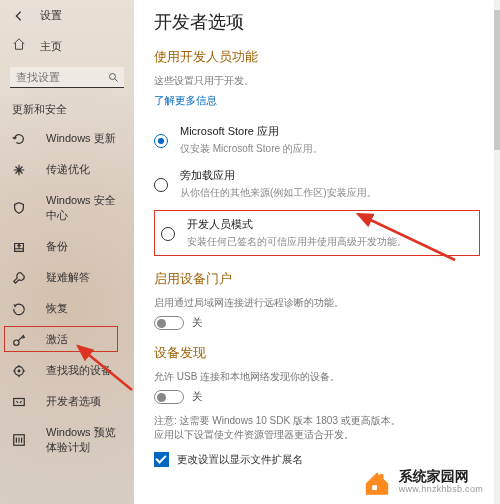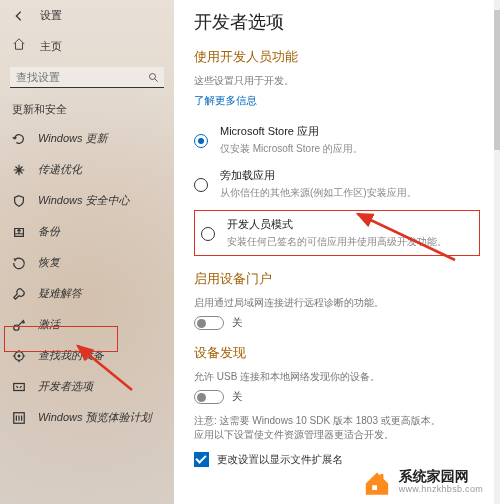--- a/index.html
+++ b/index.html
@@ -2,35 +2,35 @@
 <html><head>
 <meta charset="utf-8">
 <style>
   * { box-sizing: border-box; margin: 0; padding: 0; }
   html, body { width: 500px; height: 504px; overflow: hidden; font-family: "Microsoft YaHei", "Segoe UI", sans-serif; }
   body { background: #f3eee9; color: #222; }
 
   .app { display: flex; width: 500px; height: 504px; position: relative; }
 
   
-  .sidebar { width: 174px; flex-shrink: 0; background: linear-gradient(180deg, #e9e0d5 0%, #dfd4c8 40%, #d8cec4 100%); position: relative; filter: saturate(0.9); }
+  .sidebar { width: 134px; flex-shrink: 0; background: linear-gradient(180deg, #e9e0d5 0%, #dfd4c8 40%, #d8cec4 100%); position: relative; filter: saturate(0.9); }
   .sidebar::before { content: ''; position: absolute; inset: 0; background: radial-gradient(circle at 50% 60%, rgba(200,160,120,0.35), transparent 70%); pointer-events: none; }
   .sb-top { display: flex; align-items: center; gap: 14px; padding: 8px 12px; }
   .sb-top .icon { width: 14px; height: 14px; display: inline-flex; align-items: center; justify-content: center; }
   .sb-label { font-size: 11px; color: #333; }
 
   .sb-home { display: flex; align-items: center; gap: 14px; padding: 6px 12px; }
 
   .sb-search { margin: 6px 10px; position: relative; }
   .sb-search input { width: 100%; font-size: 11px; padding: 4px 22px 4px 6px; border: none; border-bottom: 1px solid #333; background: rgba(255,255,255,0.4); color: #333; }
   .sb-search .mag { position: absolute; right: 4px; top: 3px; }
 
   .sb-section { font-size: 11px; color: #333; padding: 8px 12px 6px; font-weight: 400; }
 
-  .sb-item { display: flex; align-items: center; gap: 12px; padding: 8px 12px; font-size: 11px; color: #333; cursor: pointer; position: relative; z-index: 1; font-style: italic; }
+  .sb-item { display: flex; align-items: center; gap: 20px; padding: 8px 12px; font-size: 11px; color: #333; cursor: pointer; position: relative; z-index: 1; }
   .sb-item .icon { width: 14px; height: 14px; flex-shrink: 0; display: inline-flex; align-items: center; justify-content: center; }
   .sb-item svg { stroke: #333; fill: none; stroke-width: 1.4; }
 
   .sb-highlight-box { position: absolute; border: 1.5px solid #d32; pointer-events: none; z-index: 3; }
 
   
   .main { flex: 1; background: #fff; padding: 10px 20px 0 20px; height: 504px; overflow: hidden; position: relative; }
   h1 { font-size: 18px; font-weight: 400; margin-bottom: 14px; white-space: nowrap; }
   h2 { font-size: 13px; font-weight: 400; margin: 14px 0 8px; color: #a16207; white-space: nowrap; }
   .hint { font-size: 10px; color: #777; white-space: nowrap; }
@@ -129,32 +129,32 @@
         <span class="icon">
           <svg viewBox="0 0 16 16" width="14" height="14">
             <path d="M3 10 V4 H13 V10 M3 10 H13 V13 H3 Z M8 4 V10 M6 7 L8 5 L10 7"></path>
           </svg>
         </span>
         <span>备份</span>
       </div>
     <div class="sb-item">
         <span class="icon">
           <svg viewBox="0 0 16 16" width="14" height="14">
+            <path d="M10 2a4 4 0 0 0-4 6 L2 12 l2 2 4-4 a4 4 0 0 0 6-4 L11 3 Z"></path>
+          </svg>
+        </span>
+        <span>疑难解答</span>
+      </div>
+    <div class="sb-item">
+        <span class="icon">
+          <svg viewBox="0 0 16 16" width="14" height="14">
             <path d="M4 4 a6 6 0 1 1-2 4 M4 4 L2 3 M4 4 L3 6"></path>
           </svg>
         </span>
         <span>恢复</span>
-      </div>
-    <div class="sb-item">
-        <span class="icon">
-          <svg viewBox="0 0 16 16" width="14" height="14">
-            <path d="M10 2a4 4 0 0 0-4 6 L2 12 l2 2 4-4 a4 4 0 0 0 6-4 L11 3 Z"></path>
-          </svg>
-        </span>
-        <span>疑难解答</span>
       </div>
     <div class="sb-item">
         <span class="icon">
           <svg viewBox="0 0 16 16" width="14" height="14">
             <circle cx="5" cy="11" r="3"></circle>
             <path d="M7 9 L13 3 L14 5 L12 6"></path>
           </svg>
         </span>
         <span>激活</span>
       </div>

